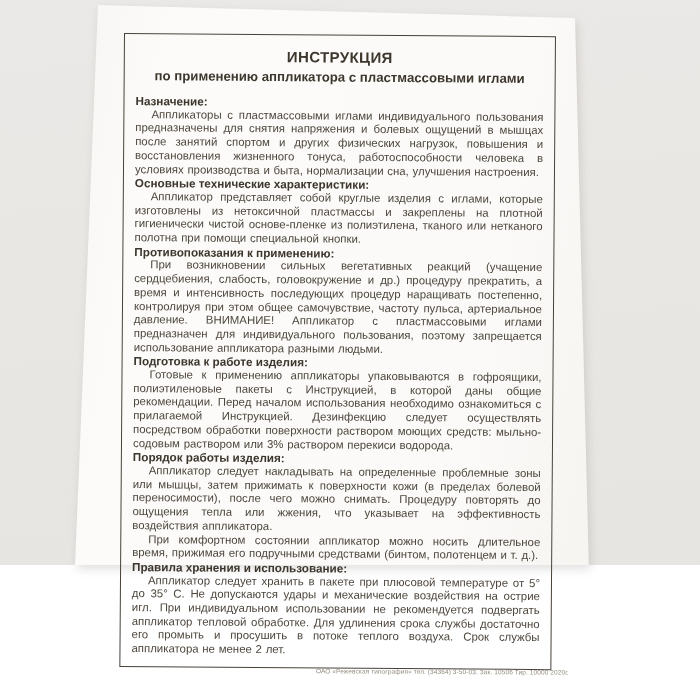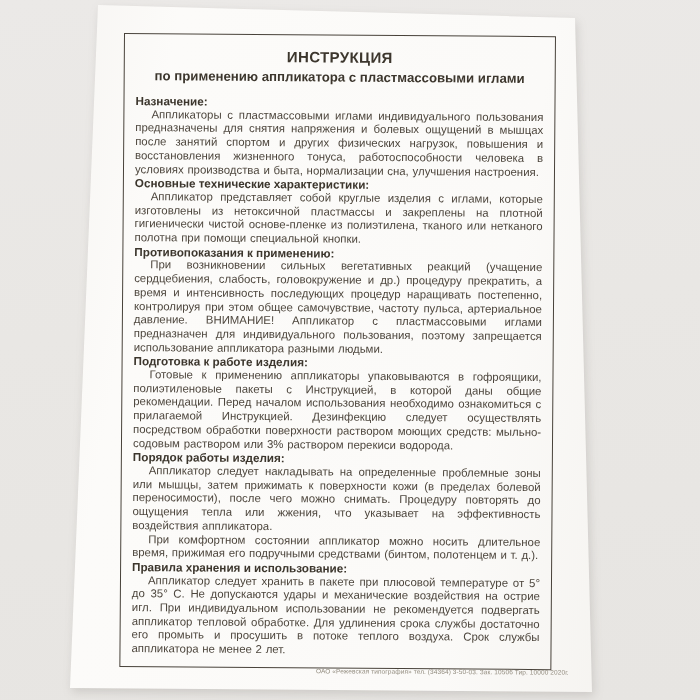--- a/index.html
+++ b/index.html
@@ -10,21 +10,21 @@
     --heading-text:#3c362d;
     --imprint:#948e81;
   }
   *{box-sizing:border-box;}
   html,body{margin:0;padding:0;}
   body{
     width:700px;height:700px;overflow:hidden;
     font-family:"Liberation Sans","DejaVu Sans",sans-serif;
   }
   .scene{
-    position:relative;width:700px;height:700px;
+    position:relative;width:700px;height:565px;
     background:linear-gradient(175deg,#ebe9e7 0%,var(--photo-bg) 45%,#e7e5e2 100%);
   }
   .paper-wrap{
     position:absolute;inset:0;
     filter:drop-shadow(2px 4px 5px rgba(90,85,75,0.18));
   }
   .paper{
     position:absolute;inset:0;
     clip-path:polygon(98px 5px,575px 18px,592px 692px,70px 688px);
     background:linear-gradient(100deg,#f4f2ef 0%,#fcfbf9 22%,var(--paper) 68%,#f2f0ec 100%);

